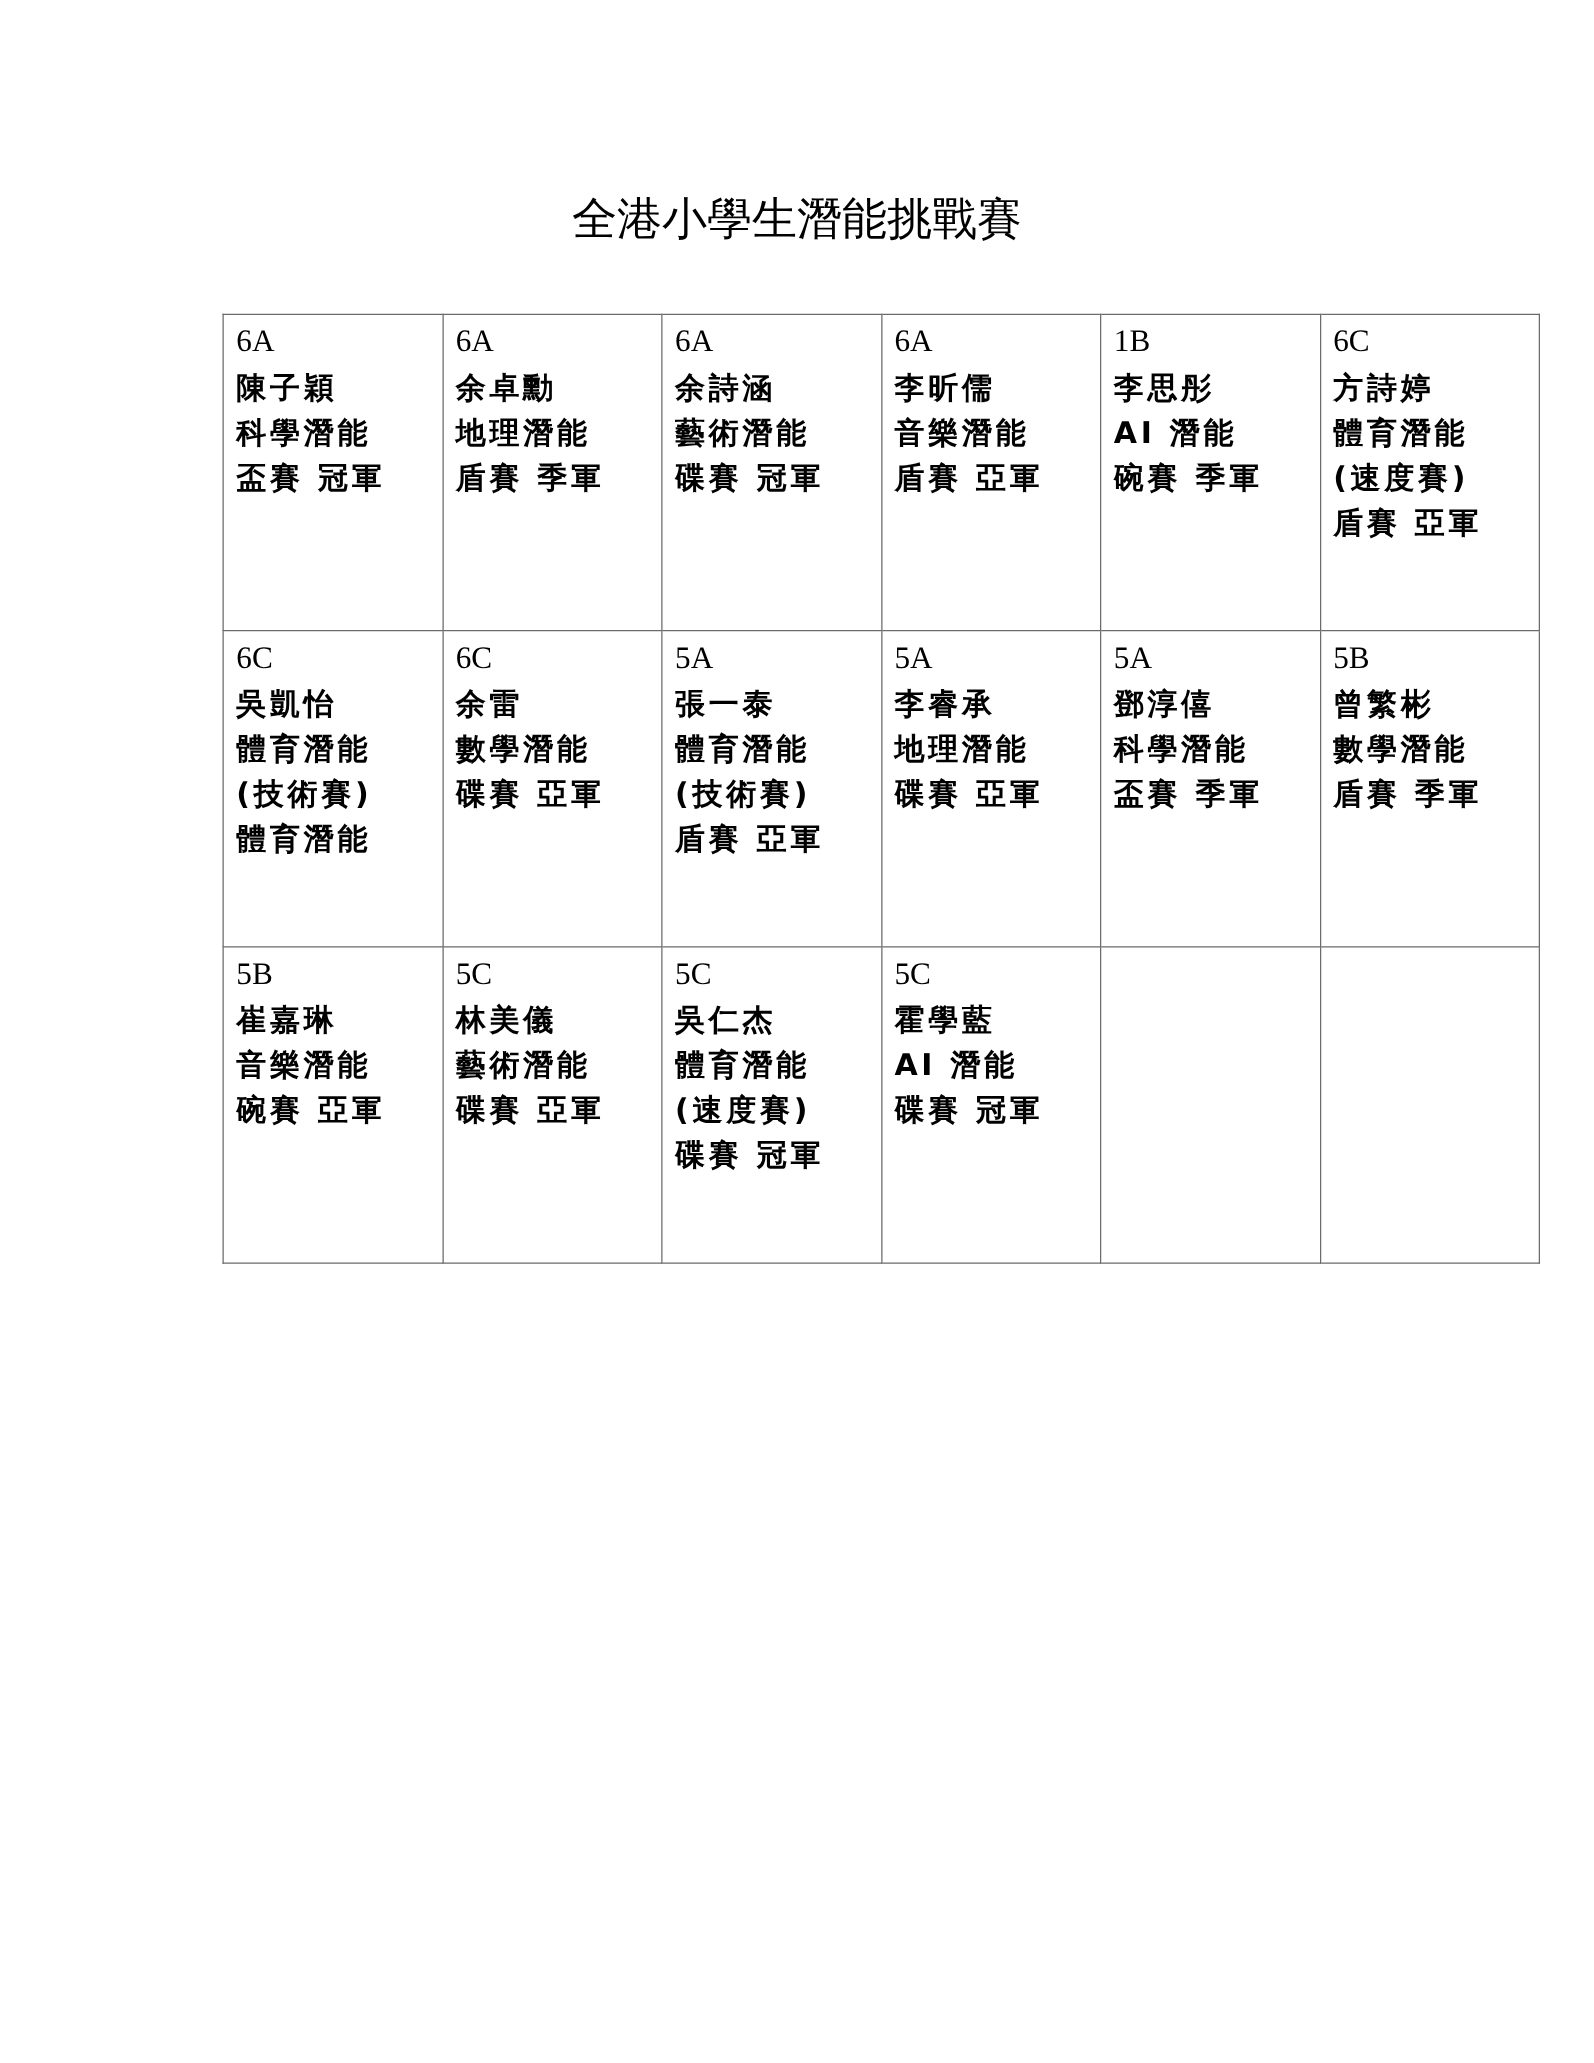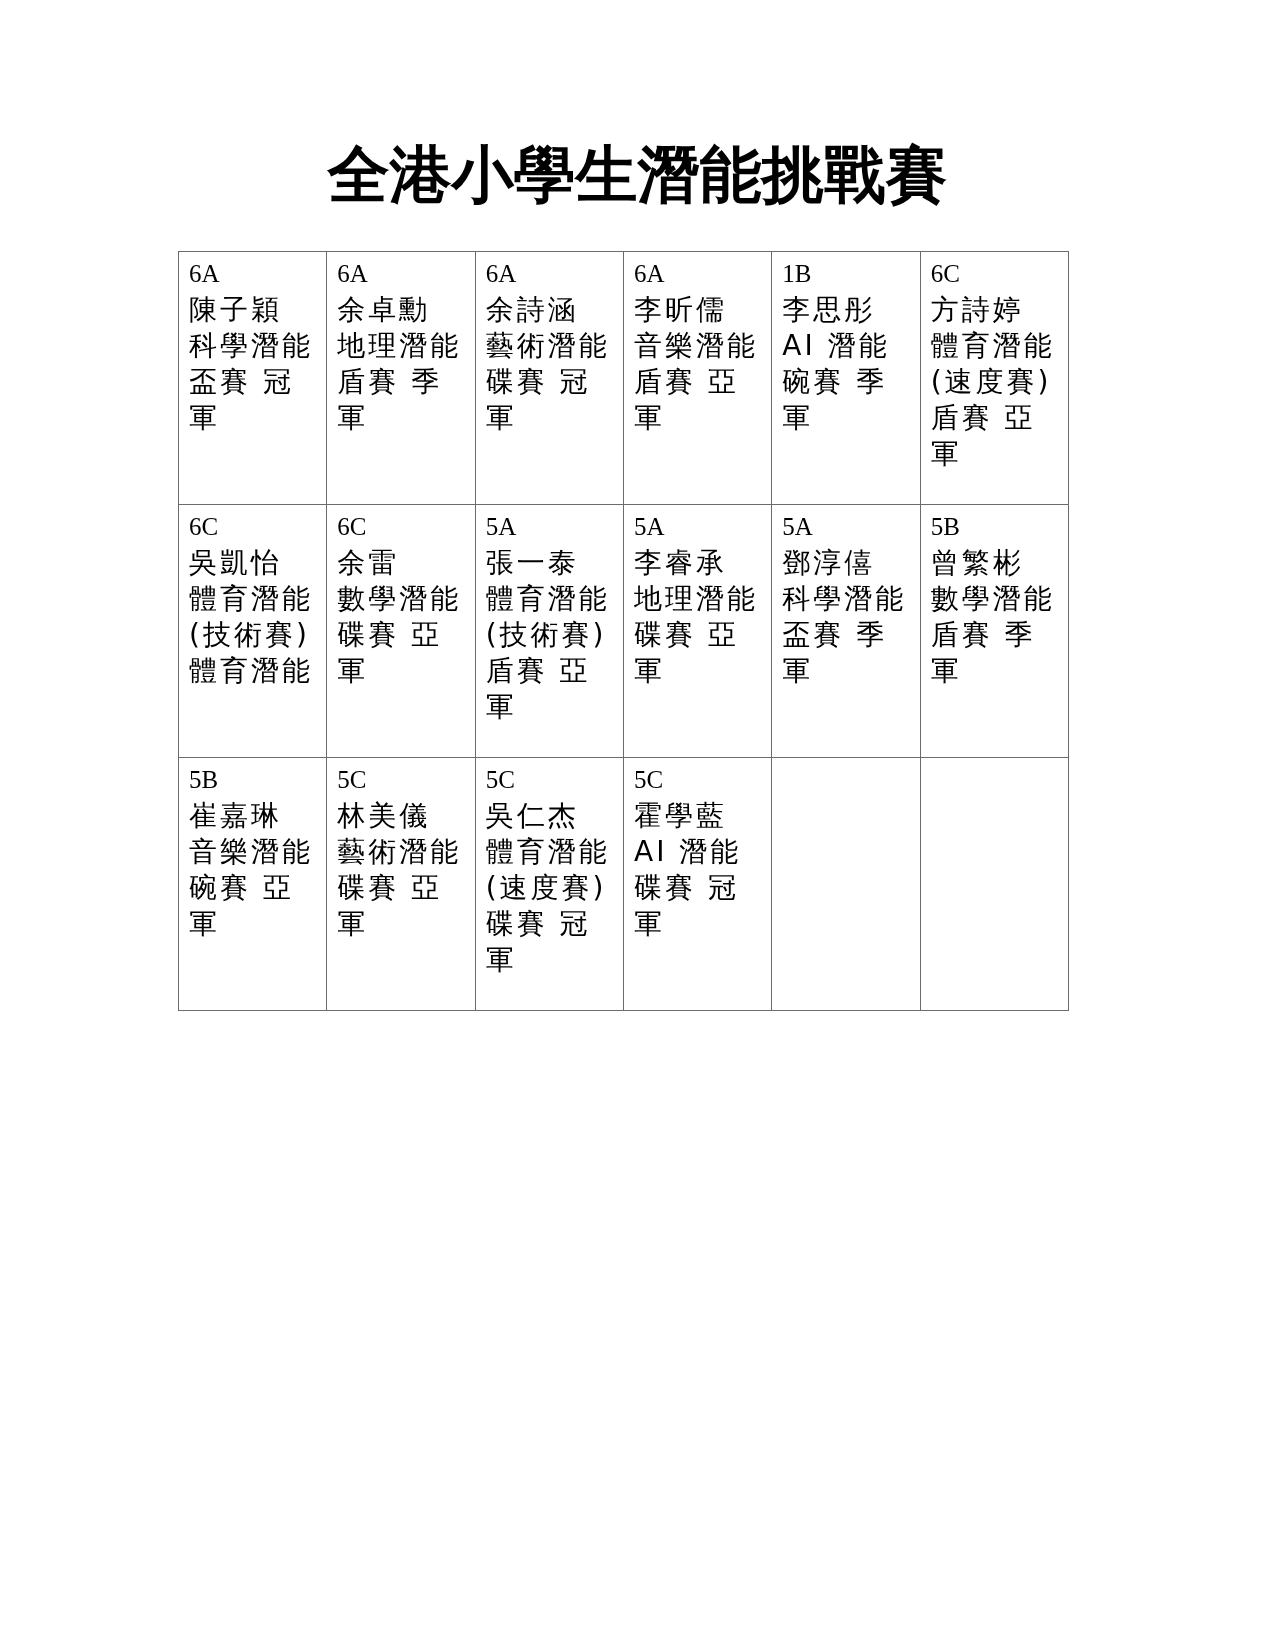--- a/index.html
+++ b/index.html
@@ -14,31 +14,31 @@
       overflow: hidden;
       font-family: "Liberation Serif", "DejaVu Serif", serif;
       color: #000;
     }
     .page-title {
       position: absolute;
       top: 140px;
       left: 0;
       width: 1275px;
       text-align: center;
-      font-size: 62px;
+      font-size: 36px;
       line-height: 70px;
-      font-weight: bold;
+      font-weight: normal;
       margin: 0;
       letter-spacing: 0px;
     }
     table.awards {
       position: absolute;
       top: 251px;
       left: 178px;
-      width: 891px;
+      width: 1054px;
       border-collapse: collapse;
       table-layout: fixed;
     }
     table.awards td {
       border: 1.5px solid #6b6b6b;
       width: 148px;
       height: 253px;
       vertical-align: top;
       padding: 4px 10px 0 10px;
       box-sizing: border-box;
@@ -50,21 +50,22 @@
       white-space: normal;
       word-break: break-all;
     }
     .cell-line.cls {
       font-family: "Liberation Serif", serif;
       font-size: 25px;
     }
     .cell-line.cjk {
       font-family: "DejaVu Sans", sans-serif;
       letter-spacing: 3px;
-      font-size: 28px;
+      font-size: 24px;
+      font-weight: bold;
     }
   </style>
 </head>
 <body>
 
 <h1 class="page-title">全港小學生潛能挑戰賽</h1>
 
 <table class="awards">
   <tbody id="awards-body">
       <tr>

